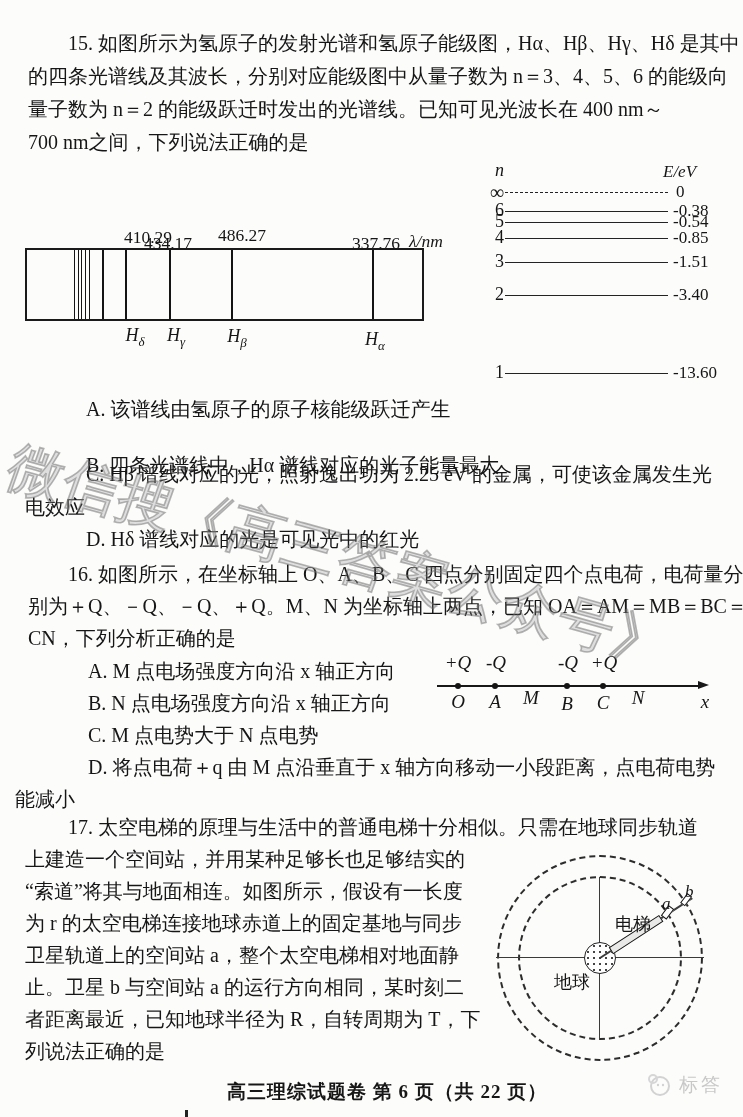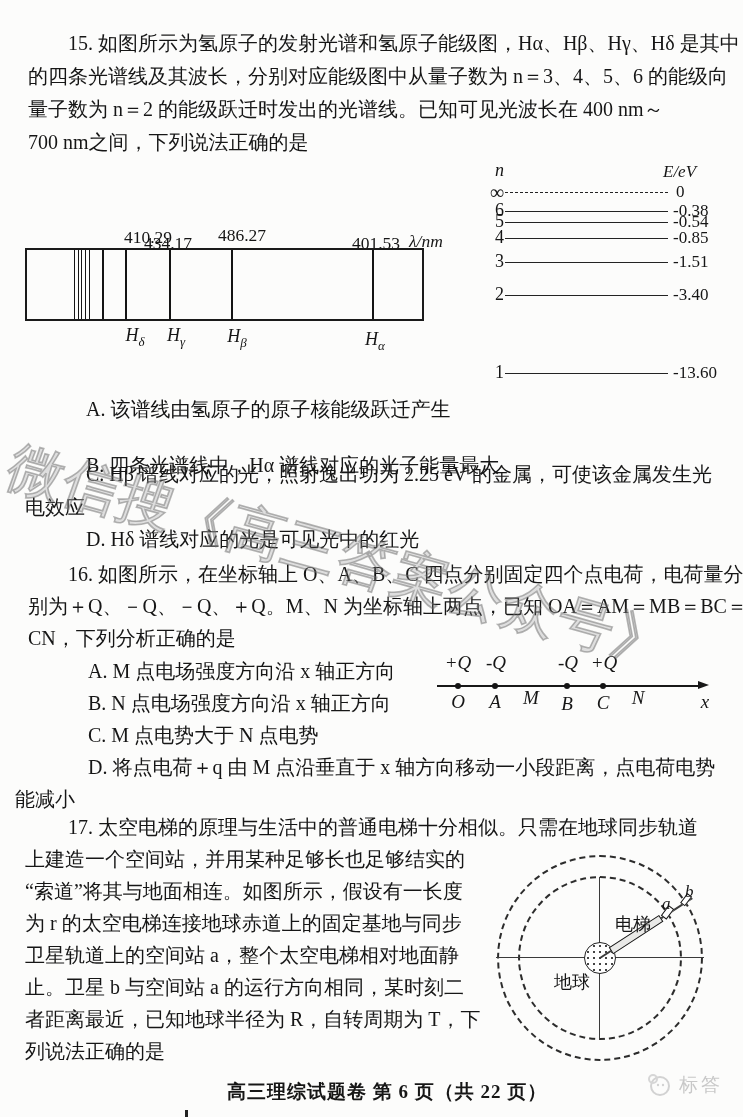--- a/index.html
+++ b/index.html
@@ -61,21 +61,21 @@
 
   <div class="ln" style="left:68px; top:31px;">15. 如图所示为氢原子的发射光谱和氢原子能级图，Hα、Hβ、Hγ、Hδ 是其中</div>
   <div class="ln" style="left:28px; top:64px;">的四条光谱线及其波长，分别对应能级图中从量子数为 n＝3、4、5、6 的能级向</div>
   <div class="ln" style="left:28px; top:97px;">量子数为 n＝2 的能级跃迁时发出的光谱线。已知可见光波长在 400 nm～</div>
   <div class="ln" style="left:28px; top:130px;">700 nm之间，下列说法正确的是</div>
 
   <div>
     <span class="wl ctr" style="left:131px; top:227px;margin-left:17px;">410.29</span>
     <span class="wl ctr" style="left:168px; top:233px;">434.17</span>
     <span class="wl ctr" style="left:242px; top:225px;">486.27</span>
-    <span class="wl ctr" style="left:376px; top:233px;">401.53</span>
+    <span class="wl ctr" style="left:376px; top:233px;">337.76</span>
     <span class="wl it" style="left:409px; top:231px;">λ/nm</span>
 
     <div class="spec-box">
       <div class="sline" style="left:47px; width:1.3px;"></div>
       <div class="sline" style="left:51px; width:1.3px;"></div>
       <div class="sline" style="left:54px; width:1.3px;"></div>
       <div class="sline" style="left:58px; width:1.3px;"></div>
       <div class="sline" style="left:62px; width:1.3px;"></div>
       <div class="sline" style="left:75px; width:1.6px;"></div>
       <div class="sline" style="left:98px; width:2px;"></div>

